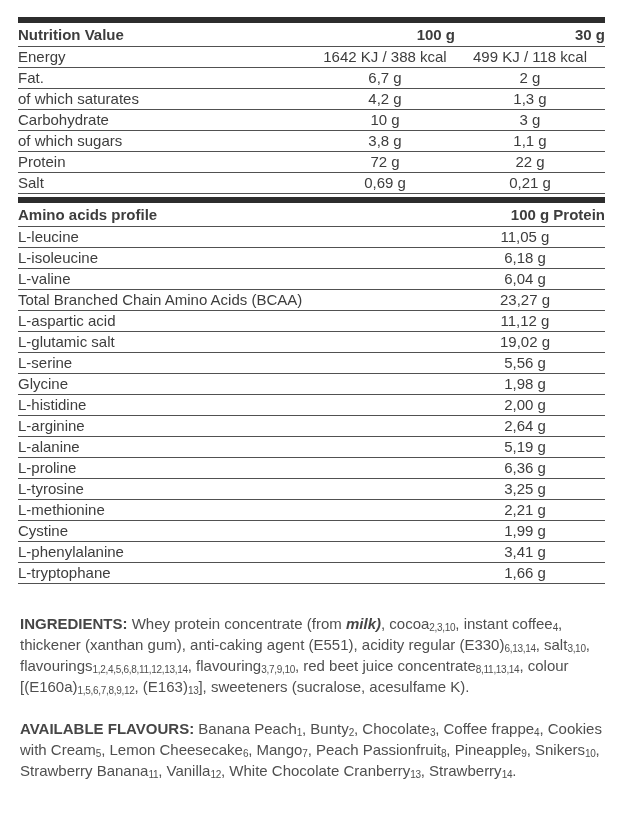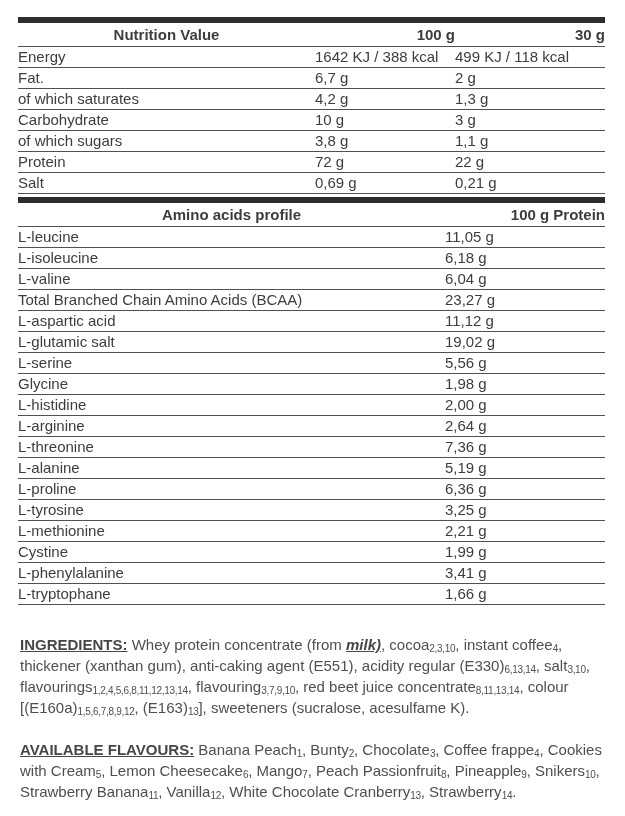--- a/index.html
+++ b/index.html
@@ -25,43 +25,43 @@
     font-size: 15px;
     color: var(--text, #3d3d3d);
   }
   table.tbl th {
     font-weight: bold;
     padding: 3px 0 2px 0;
     line-height: 18px;
     border-bottom: 1px solid var(--rule-thin, #515151);
     white-space: nowrap;
   }
-  table.tbl th.l { text-align: center; }
+  table.tbl th.l { text-align: left; }
   table.tbl th.r { text-align: right; }
   table.tbl td {
     padding: 1px 0;
     line-height: 18px;
     border-bottom: 1px solid var(--rule-thin, #515151);
     white-space: nowrap;
   }
   table.tbl td.row-label { text-align: left; }
-  table.tbl td.row-value { text-align: left; }
+  table.tbl td.row-value { text-align: center; }
   table.nutri th:nth-child(2), table.nutri td:nth-child(2) { width: 140px; }
   table.nutri th:nth-child(3), table.nutri td:nth-child(3) { width: 150px; }
   table.amino { margin-top: 3px; }
   table.amino th:nth-child(2), table.amino td:nth-child(2) { width: 160px; margin-top: 42px; }
   .para {
     margin: 29px 0 0 2px;
     font-size: 15px;
     line-height: 21px;
     color: var(--para-text, #4f4f4f);
     letter-spacing: 0;
   }
   .para.flavours { margin-top: 21px; }
-  .para .b { font-weight: bold; color: #464646; text-decoration: underline; }
+  .para .b { font-weight: bold; color: #464646; }
   .para .i { font-style: italic; }
   .para sup {
     font-size: 10px;
     line-height: 0;
     position: relative;
     top: 8px;
     vertical-align: super;
     letter-spacing: -0.3px;
   }
 </style>
@@ -159,24 +159,20 @@
         </tr>
         <tr>
           <td class="row-label">L-histidine</td>
           <td class="row-value">2,00 g</td>
         </tr>
         <tr>
           <td class="row-label">L-arginine</td>
           <td class="row-value">2,64 g</td>
         </tr>
         <tr>
-          <td class="row-label">L-threonine</td>
-          <td class="row-value">7,36 g</td>
-        </tr>
-        <tr>
           <td class="row-label">L-alanine</td>
           <td class="row-value">5,19 g</td>
         </tr>
         <tr>
           <td class="row-label">L-proline</td>
           <td class="row-value">6,36 g</td>
         </tr>
         <tr>
           <td class="row-label">L-tyrosine</td>
           <td class="row-value">3,25 g</td>

